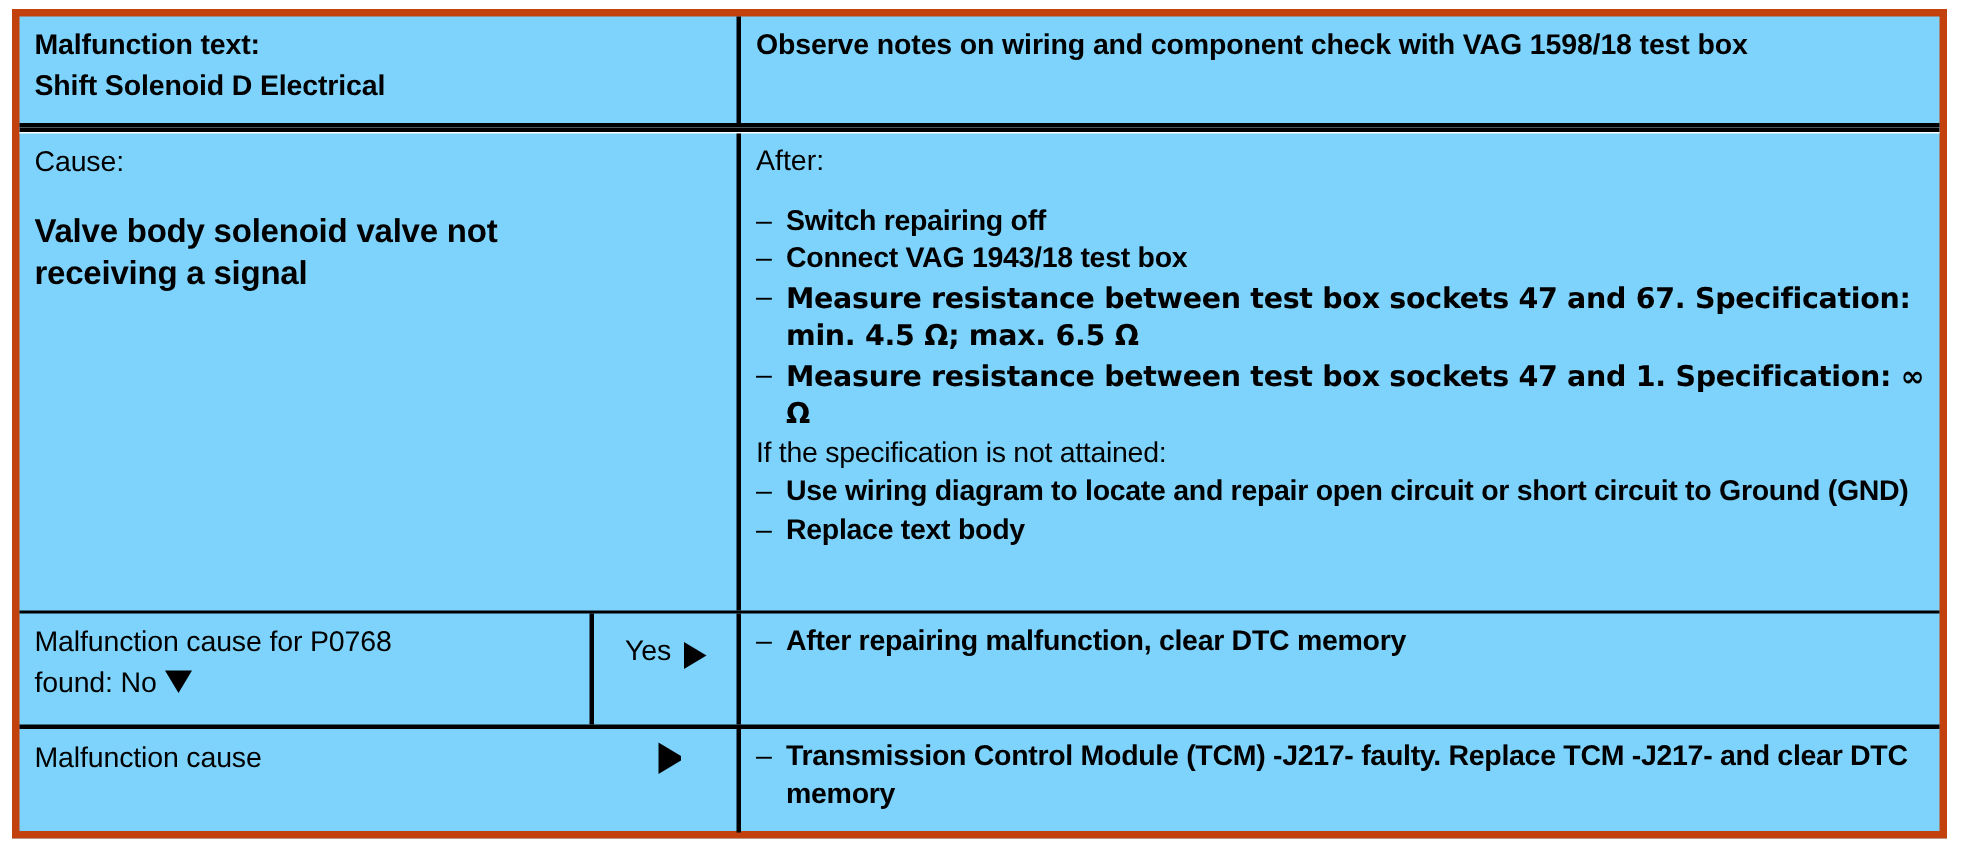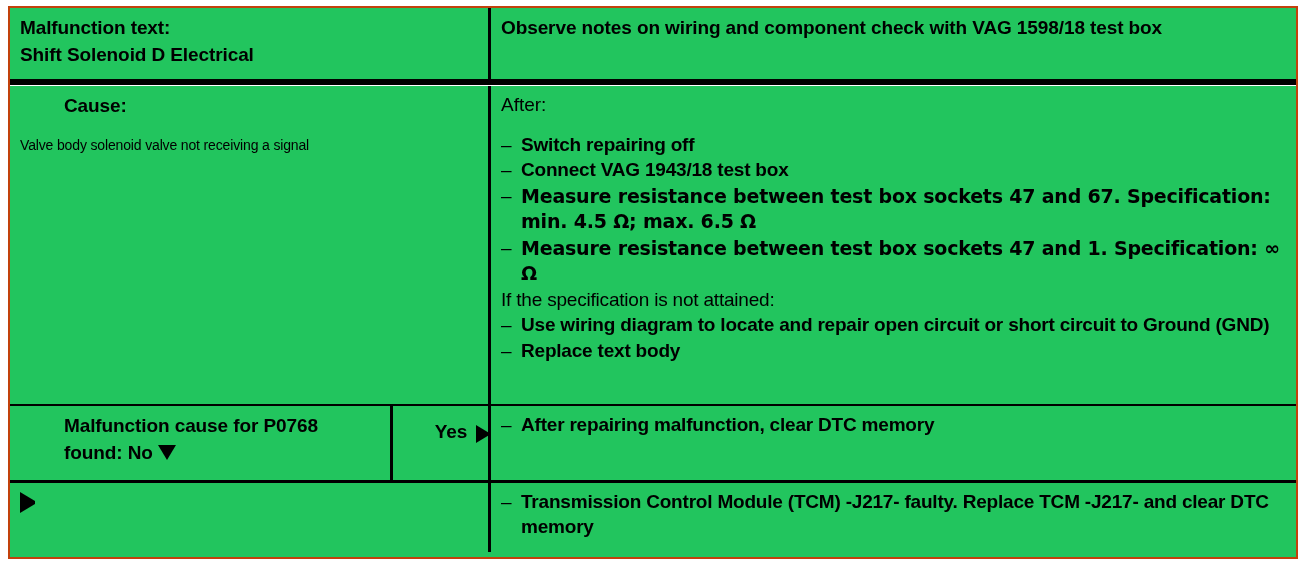--- a/index.html
+++ b/index.html
@@ -24,23 +24,23 @@
   }
 
   
   .fault-table {
     position: absolute;
     left: 8px;
     top: 6px;
     width: 1290px;
     height: 553px;
     box-sizing: border-box;
-    border: 2px solid #c2410c;
+    border: 5px solid #c2410c;
     border-collapse: collapse;
-    background: #22c55e;
+    background: #7dd3fc;
   }
 
   .row {
     display: flex;
     box-sizing: border-box;
     width: 100%;
   }
 
   
   .row-header {
@@ -96,28 +96,27 @@
 
   
   .hdr-text {
     font-size: 19px;
     font-weight: bold;
     line-height: 1.42;
     letter-spacing: -0.1px;
   }
   .lbl {
     font-size: 19px;
-    font-weight: bold;
+    font-weight: normal;
     line-height: 1.4;
     letter-spacing: -0.1px;
-    margin-left: 44px;
   }
   .cause-body {
-    font-size: 14px;
-    font-weight: normal;
+    font-size: 22px;
+    font-weight: bold;
     line-height: 1.28;
     margin-top: 17px;
     width: 352px;
     letter-spacing: -0.15px;
   }
   .remedy-title {
     font-size: 19px;
     font-weight: normal;
     line-height: 1.3;
   }
@@ -281,20 +280,21 @@
         <div class="single-item">
           <span class="dash">–</span>
           <span>After repairing malfunction, clear DTC memory</span>
         </div>
       </div>
     </div>
 
     <div class="row row-last">
       <div class="cell col-left-wide">
         <div class="left-row-flex">
+          <span class="lbl">Malfunction cause</span>
           <span class="tri tri-right arrow-pad"></span>
         </div>
       </div>
       <div class="cell col-right">
         <div class="single-item">
           <span class="dash">–</span>
           <span>Transmission Control Module (TCM) -J217- faulty.  Replace TCM -J217- and clear DTC memory</span>
         </div>
       </div>
     </div>

